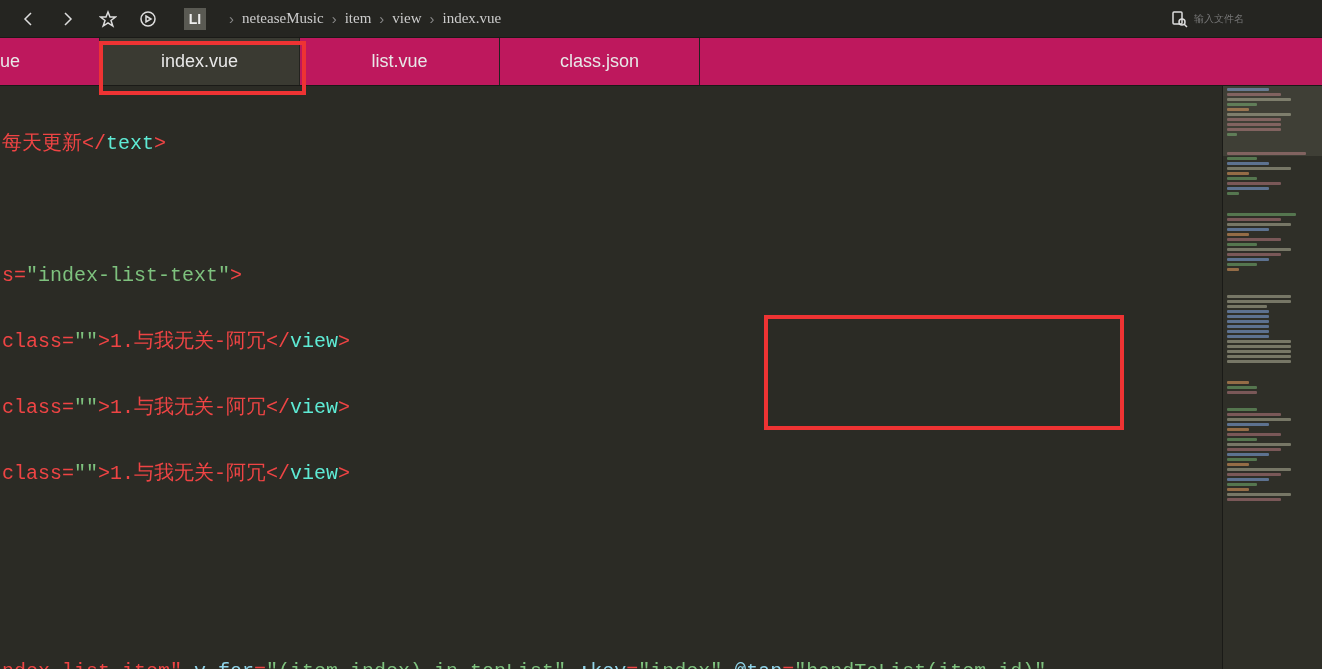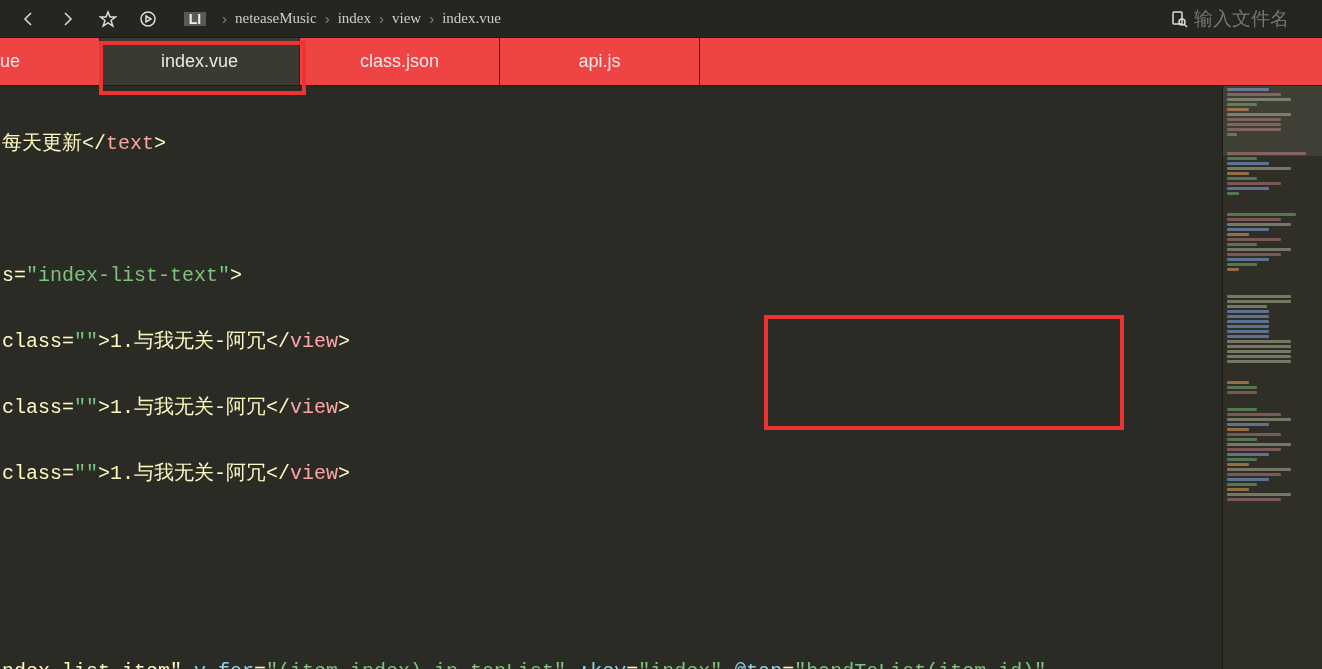--- a/index.html
+++ b/index.html
@@ -5,38 +5,38 @@
 * { margin:0; padding:0; box-sizing:border-box; }
 body {
   width:1322px; height:669px;
   background:#2b2b25; overflow:hidden;
   font-family:"Microsoft YaHei","Segoe UI",sans-serif;
   font-size:14px; color:#bbb;
 }
 .topbar { height:38px; background:#252521; display:flex; align-items:center; padding:0 8px; border-bottom:1px solid #1a1a17; }
 .topbar .nav-ico { width:24px; height:24px; display:flex; align-items:center; justify-content:center; margin:0 8px; color:#ddd; cursor:pointer; }
 .topbar svg { stroke:#ddd; fill:none; stroke-width:1.5; }
-.app-badge { width:22px; height:14px; background:#5a5a53; color:#eee; display:flex; align-items:center; justify-content:center; font-weight:bold; margin:0 8px 0 16px; font-size:14px;}
+.app-badge { width:22px; height:22px; background:#5a5a53; color:#eee; display:flex; align-items:center; justify-content:center; font-weight:bold; margin:0 15px 0 16px; font-size:14px;}
 .crumbs { display:flex; align-items:center; color:#ccc; font-size:15px; }
 .crumbs .sep { margin:0 8px; color:#888; }
 .crumb-item { cursor:pointer;font-family:Liberation Serif, serif; }
 .search-box { margin-left:auto; display:flex; align-items:center; color:#777; }
-.search-box input { background:transparent; border:none; outline:none; color:#bbb; font-size:19px; width:120px; margin-left:6px; }
-.tabs { height:48px; background:#ef4444; display:flex; align-items:stretch; border-bottom:1px solid #1a1a17; }
+.search-box input { background:transparent; border:none; outline:none; color:#bbb; font-size:10px; width:120px; margin-left:6px; }
+.tabs { height:48px; background:#be185d; display:flex; align-items:stretch; border-bottom:1px solid #1a1a17; }
 .tab { flex:0 0 200px; display:flex; align-items:center; justify-content:center; color:#e8e8e8; font-size:18px; cursor:pointer; border-right:1px solid #23231f; }
 .tab.first { flex:0 0 100px; justify-content:flex-start; padding-left:0; }
 .tab.active { background:#3a3a32; }
 .highlight-tab { position:absolute; border:4px solid #e33; left:99px; top:41px; width:207px; height:54px; pointer-events:none; }
 .editor-area { position:relative; height:585px; display:flex; }
 .code { flex:1; padding:8px 0 0 0; font-family:Consolas,"Courier New",monospace; font-size:20px; line-height:33px; color:#d0d0c6; white-space:pre; overflow:hidden; }
 .code .ln { padding-left:2px; height:33px; }
-.c-txt { color:#fef9c3; }
+.c-txt { color:#ef4444; }
 .c-str { color:#7ec27e; }
 .c-attr { color:#8fd3e8; }
-.c-tagc { color:#fca5a5; }
+.c-tagc { color:#5eead4; }
 .highlight-body { position:absolute; border:4px solid #e33; left:764px; top:229px; width:360px; height:115px; pointer-events:none; }
 .minimap { width:100px; background:#2f2f28; border-left:1px solid #1a1a17; position:relative; overflow:hidden; }
 .mm-line { height:3px; margin:2px 4px; border-radius:1px; }
 .mm-view { position:absolute; left:0; right:0; top:0px; height:70px; background:rgba(180,180,160,0.12); }
 .mm-g1{background:#55764f;width:30%} .mm-g2{background:#7a5858;width:55%} .mm-g3{background:#5d7290;width:42%}
 .mm-g4{background:#946c46;width:22%} .mm-g5{background:#777766;width:65%}
 </style>
 </head>
 <body>
 
@@ -60,21 +60,21 @@
       <svg width="18" height="18" viewBox="0 0 18 18">
         <circle cx="9" cy="9" r="7"></circle>
         <path d="M7 6 L12 9 L7 12 Z"></path>
       </svg>
     </div>
   <div class="app-badge">LI</div>
   <div class="crumbs">
     <span class="sep">›</span>
     <span class="crumb-item">neteaseMusic</span>
     <span class="sep">›</span>
-    <span class="crumb-item">index</span>
+    <span class="crumb-item">item</span>
     <span class="sep">›</span>
     <span class="crumb-item">view</span>
     <span class="sep">›</span>
     <span class="crumb-item">index.vue</span>
   </div>
   <div class="search-box">
     <svg width="18" height="18" viewBox="0 0 18 18">
         <rect x="3" y="2" width="9" height="12" rx="1"></rect>
         <circle cx="12" cy="12" r="3"></circle>
         <path d="M14 14 L17 17"></path>
@@ -84,24 +84,24 @@
 </div>
 
 <div class="tabs">
   <div class="tab first">
       <span>ue</span>
     </div>
   <div class="tab active">
       <span>index.vue</span>
     </div>
   <div class="tab">
+      <span>list.vue</span>
+    </div>
+  <div class="tab">
       <span>class.json</span>
-    </div>
-  <div class="tab">
-      <span>api.js</span>
     </div>
 </div>
 <div class="highlight-tab"></div>
 
 <div class="editor-area">
   <div class="code">
 <div class="ln"><span class="c-txt">每天更新&lt;/</span><span class="c-tagc">text</span><span class="c-txt">&gt;</span></div>
 <div class="ln"></div>
 <div class="ln"><span class="c-txt">s=</span><span class="c-str">"index-list-text"</span><span class="c-txt">&gt;</span></div>
 <div class="ln"><span class="c-txt">class=</span><span class="c-str">""</span><span class="c-txt">&gt;1.与我无关-阿冗&lt;/</span><span class="c-tagc">view</span><span class="c-txt">&gt;</span></div>

